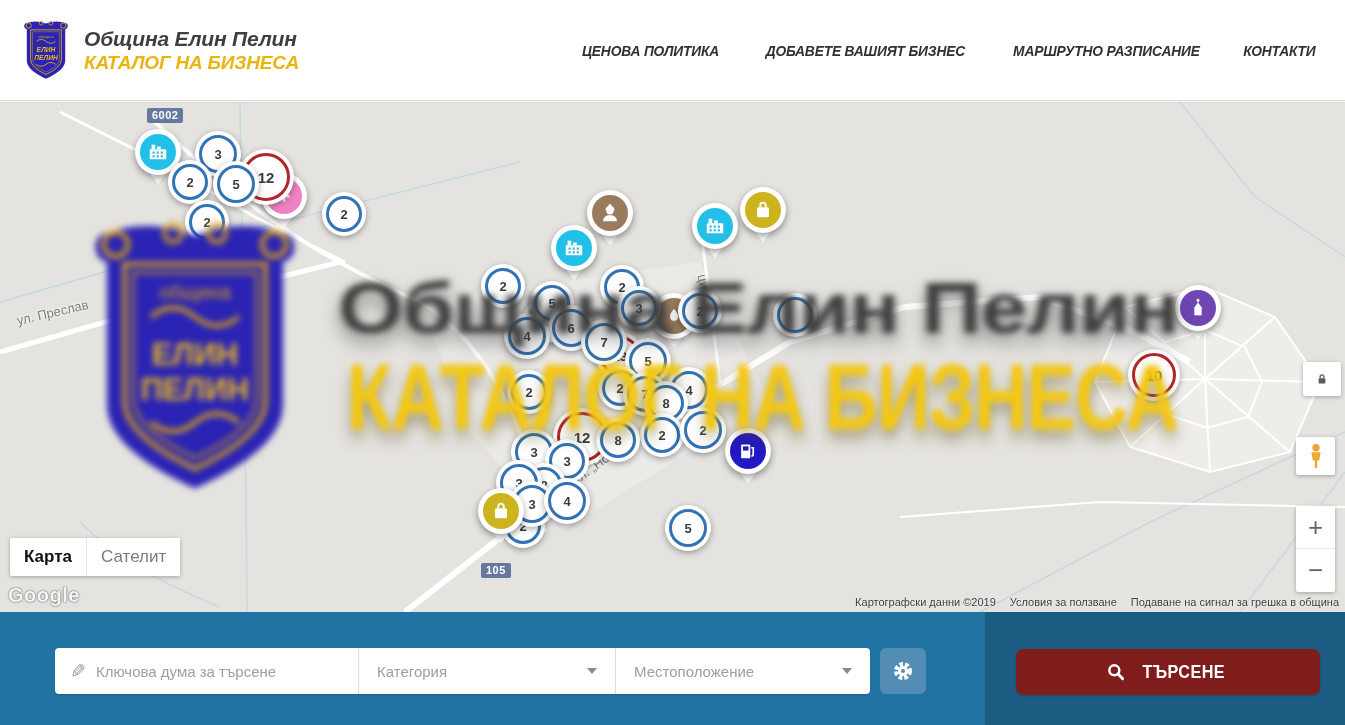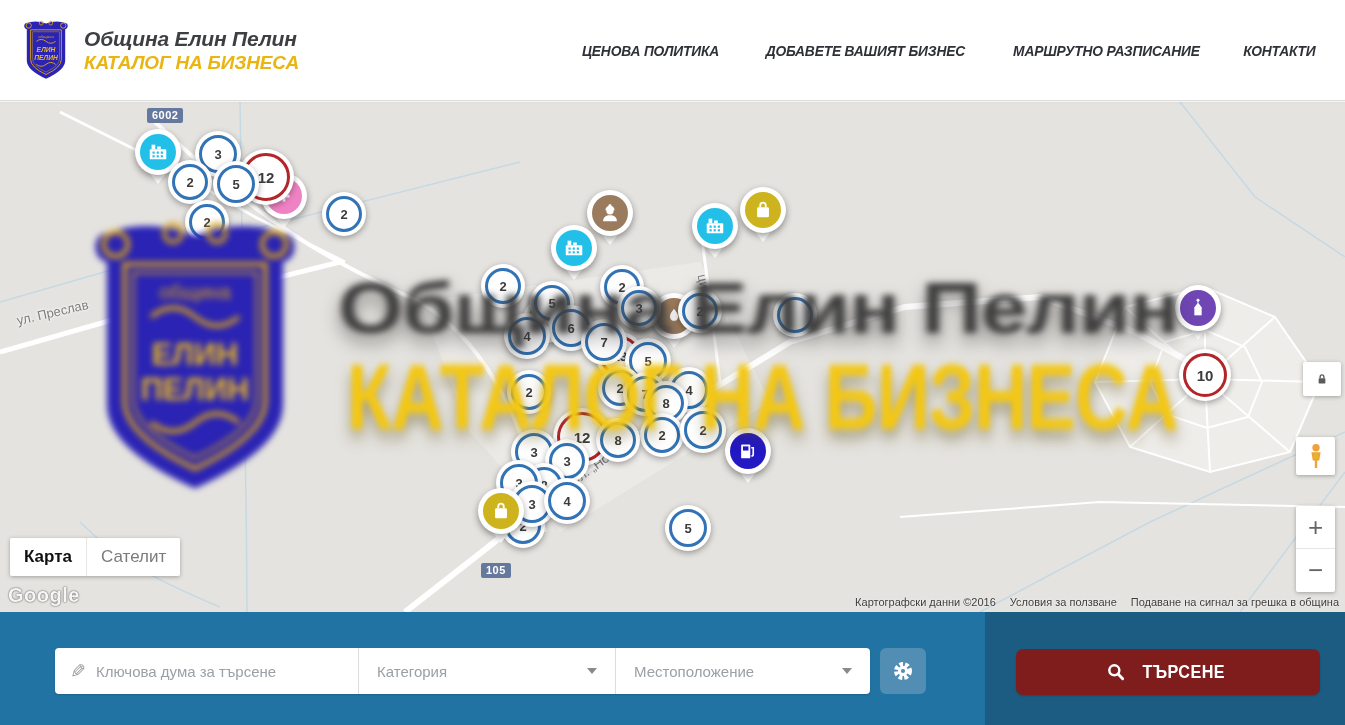--- a/index.html
+++ b/index.html
@@ -370,21 +370,21 @@
         </div>
         <div class="cluster" style="left: 509px; top: 379px; height: 46px; width: 46px;">
           <div class="ring" style="border-color: rgb(50, 115, 181);">3</div>
         </div>
         <div class="cluster" style="left: 544px; top: 376px; height: 46px; width: 46px;">
           <div class="ring" style="border-color: rgb(50, 115, 181);">4</div>
         </div>
         <div class="cluster" style="left: 665px; top: 403px; height: 46px; width: 46px;">
           <div class="ring" style="border-color: rgb(50, 115, 181);">5</div>
         </div>
-        <div class="cluster" style="left: 1179px; top: 247px; height: 52px; width: 52px;">
+        <div class="cluster" style="left: 1128px; top: 247px; height: 52px; width: 52px;">
           <div class="ring" style="border-color: rgb(178, 38, 42); font-size: 15px;">10</div>
         </div>
         <div class="pin" style="left: 1175px; top: 183px;">
           <div class="tail"></div>
           <div class="body"></div>
           <div class="disc" style="background:#6f46b4">
             <svg viewBox="0 0 24 24">
               <path d="M12 2v4M10.3 3.6h3.4" stroke="#fff" stroke-width="1.6" fill="none"></path>
               <path d="M12 6l-4.5 6h9z" fill="#fff"></path>
               <rect x="8" y="12" width="8" height="8" fill="#fff"></rect>
@@ -432,21 +432,21 @@
       <div class="wm-blur wm-line1">Община Елин Пелин</div>
       <div class="wm-blur wm-line2">КАТАЛОГ НА БИЗНЕСА</div>
     </div>
 
     <div class="maptype">
       <div class="btn active">Карта</div>
       <div class="btn inactive">Сателит</div>
     </div>
     <div class="google-logo">Google</div>
     <div class="attribution">
-      <span>Картографски данни ©2016</span>
+      <span>Картографски данни ©2019</span>
       <span>Условия за ползване</span>
       <span>Подаване на сигнал за грешка в община</span>
     </div>
     <div class="ctrl ctrl-lock">
       <svg width="18" height="18" viewBox="0 0 24 24">
         <path d="M9.5 11V9a2.5 2.5 0 0 1 5 0v2" fill="none" stroke="#5b5b5b" stroke-width="1.8"></path>
         <rect x="7.5" y="11" width="9" height="7" rx="1" fill="#5b5b5b"></rect>
       </svg>
     </div>
     <div class="ctrl ctrl-pegman">

